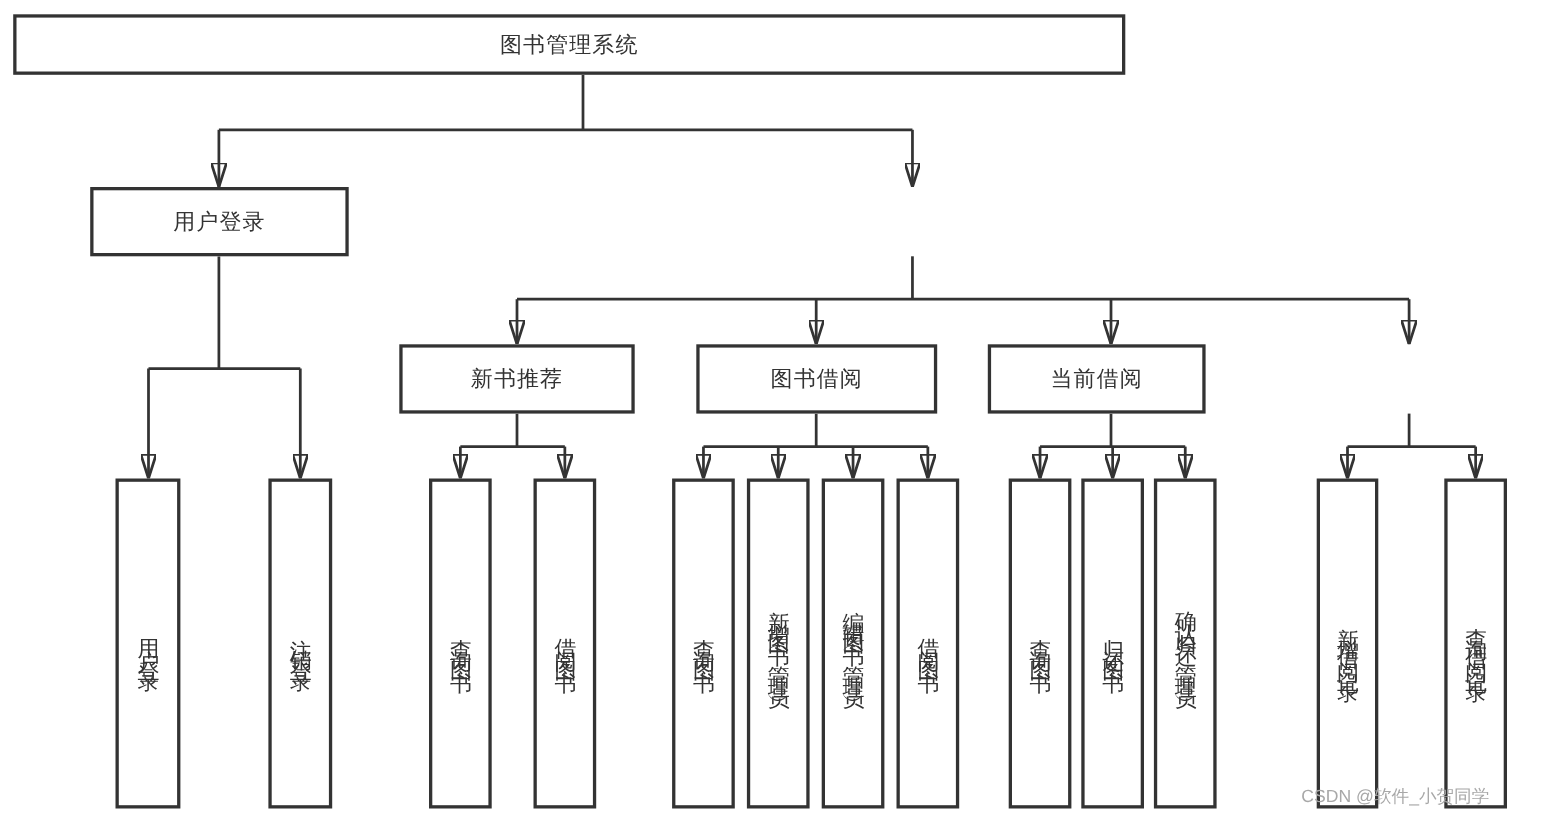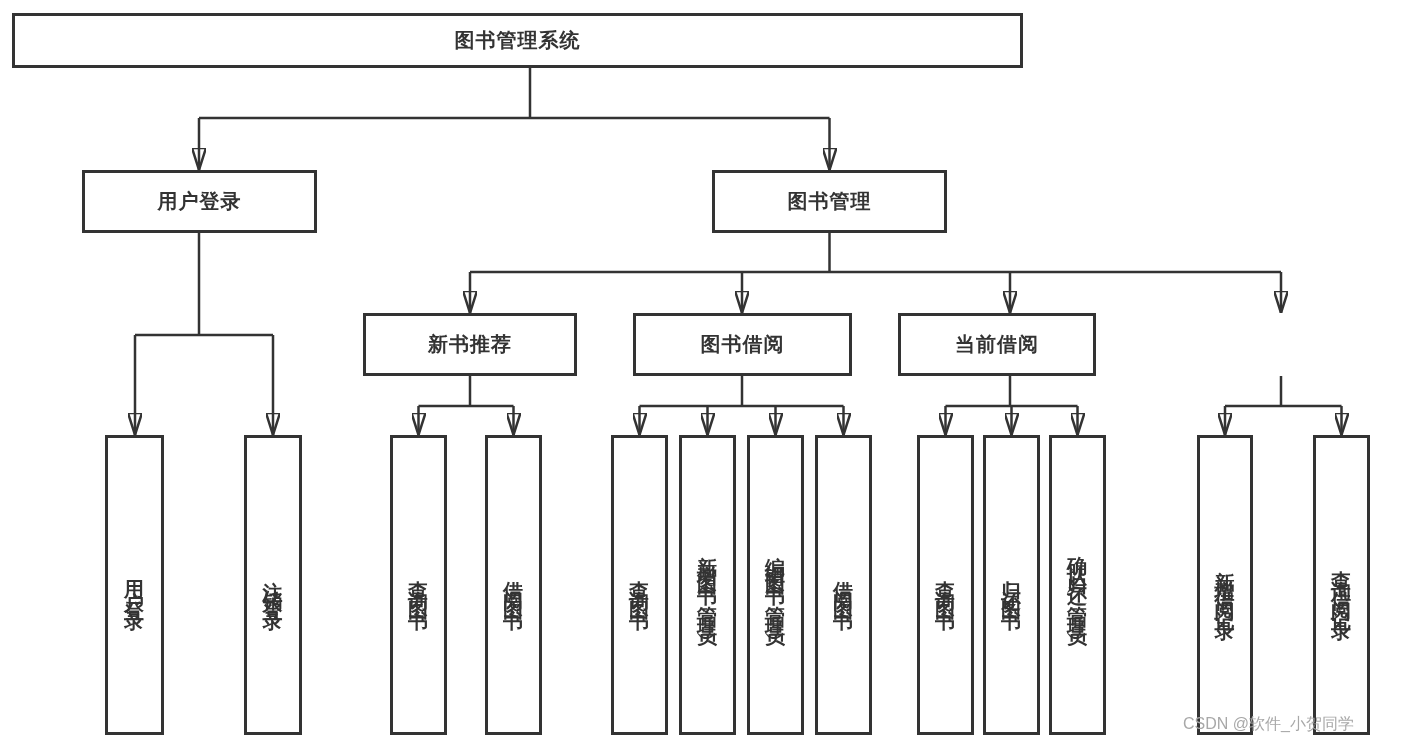--- a/index.html
+++ b/index.html
@@ -20,21 +20,20 @@
   }
   svg.connectors{position:absolute;left:0;top:0;width:1405px;height:747px;}
   svg.connectors path{stroke:var(--line);stroke-width:2.5;fill:none;}
   .box{
     position:absolute;
     box-sizing:border-box;
     border:3px solid var(--border);
     background:#fff;
     display:flex;align-items:center;justify-content:center;
     text-align:center;
-    font-weight:bold;
   }
   .box.h span{font-size:20px;letter-spacing:1px;white-space:nowrap;}
   .box.v span{
     writing-mode:vertical-rl;
     text-orientation:mixed;
     font-size:20px;
     line-height:1;
     letter-spacing:10px;
   }
   .watermark{
@@ -112,23 +111,20 @@
     </g>
   </svg>
 
   <div class="box h" style="left:12px;top:13px;width:1011px;height:55px">
     <span>图书管理系统</span>
   </div>
 
   <div class="box h" style="left:82px;top:170px;width:235px;height:63px">
     <span>用户登录</span>
   </div>
-  <div class="box h" style="left:712px;top:170px;width:235px;height:63px">
-    <span>图书管理</span>
-  </div>
 
   <div class="box h" style="left:633px;top:313px;width:219px;height:63px">
     <span>图书借阅</span>
   </div>
   <div class="box h" style="left:363px;top:313px;width:214px;height:63px">
     <span>新书推荐</span>
   </div>
   <div class="box h" style="left:898px;top:313px;width:198px;height:63px">
     <span>当前借阅</span>
   </div>

